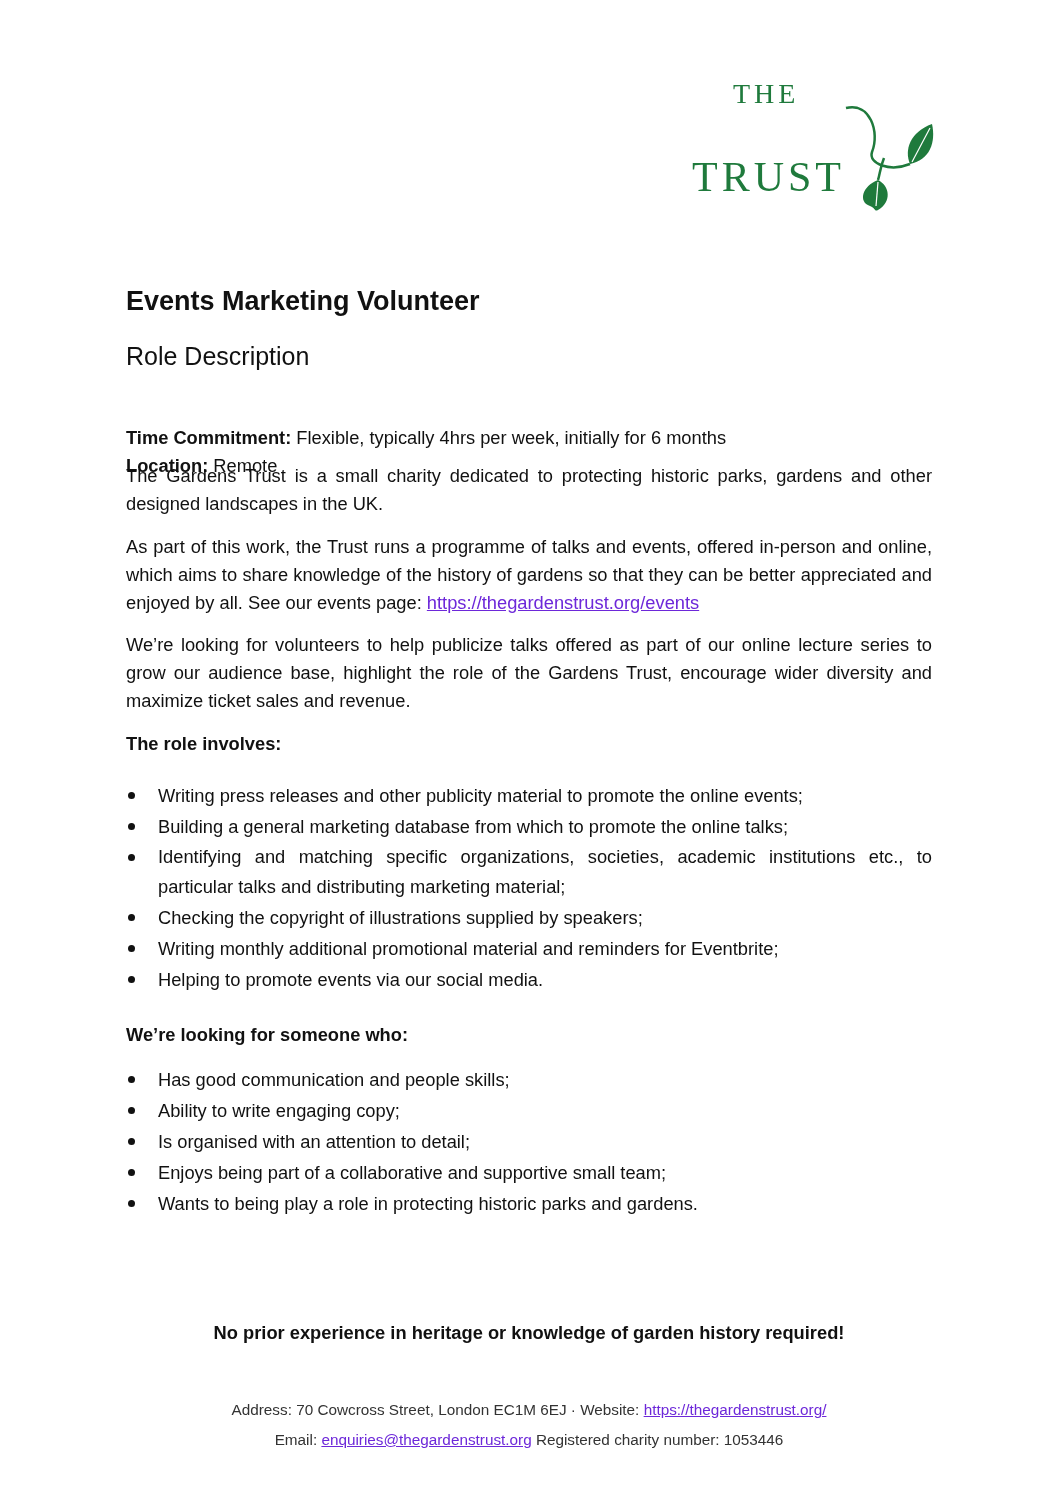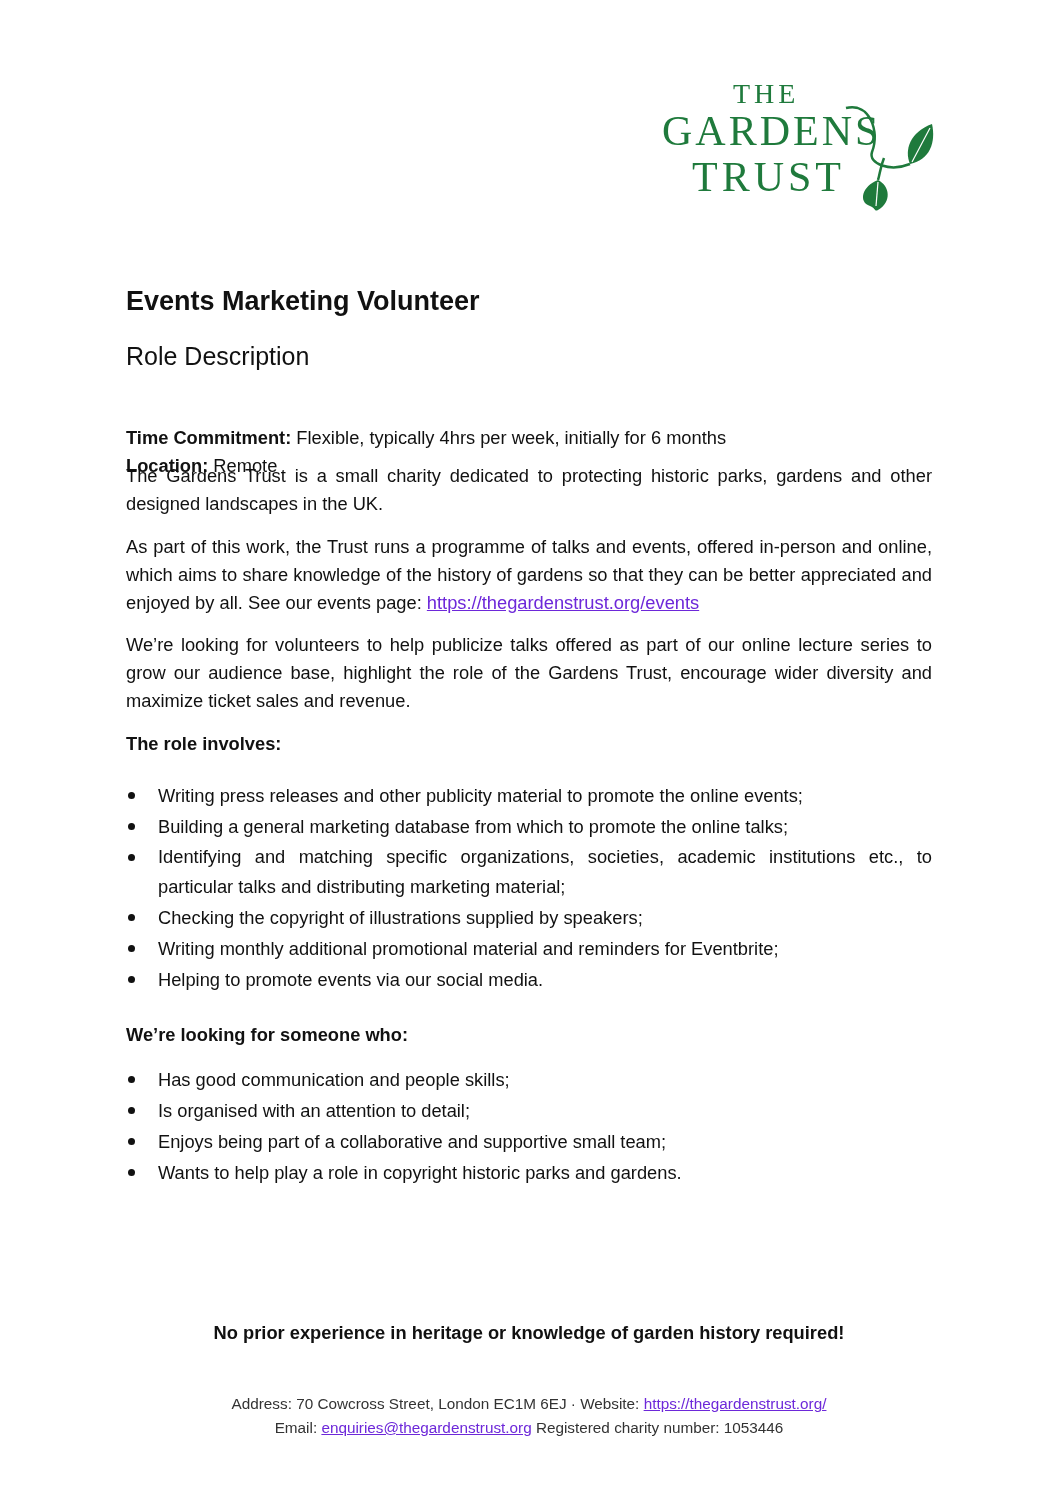--- a/index.html
+++ b/index.html
@@ -27,28 +27,27 @@
   ul.bul { position: absolute; left: 126px; width: 806px; margin: 0; padding: 0; list-style: none;
            font-size: 18.3px; line-height: 31px; }
   ul.bul li { position: relative; padding-left: 32px; text-align: justify; }
   ul.bul li .dot { position: absolute; left: 2px; top: 12px; width: 7px; height: 7px; border-radius: 50%; background: #111; }
   ul.bul li.wrap { line-height: 30px; }
   .list1 { top: 780px; }
   .list2 { top: 1064px; }
   a.link { color: #6d28d9; text-decoration: underline; }
   .notice { position: absolute; left: 0; width: 1058px; top: 1290px; text-align: center; font-weight: bold; font-size: 18.3px; margin-top: 32px; }
   .footer { position: absolute; left: 0; width: 1058px; top: 1391px; text-align: center; font-size: 15.3px; line-height: 22px; color: #333; }
-  .footer p { margin: 2px; }
+  .footer p { margin: 8px; }
 </style>
 </head>
 <body>
 
 <div class="logo">
   <span class="word the">THE</span>
-  <span class="word gardens">GARDENS</span>
   <span class="word trust">TRUST</span>
   <svg width="100" height="110" viewBox="0 0 100 110">
     <path d="M6 6 C 30 0, 40 30, 32 50 C 28 62, 50 70, 70 62" fill="none" stroke="#1f7a3c" stroke-width="2.5"></path>
     <path d="M44 56 C 40 66, 40 72, 38 78" fill="none" stroke="#1f7a3c" stroke-width="2.5"></path>
     <path d="M70 62 C 64 48, 70 30, 92 22 C 96 40, 90 58, 70 62 Z" fill="#1f7a3c"></path>
     <path d="M72 60 L 90 26" stroke="#fff" stroke-width="1.2"></path>
     <path d="M38 78 C 22 84, 18 100, 30 104 C 36 106, 34 110, 38 108 C 52 100, 50 84, 38 78 Z" fill="#1f7a3c"></path>
     <path d="M38 80 L 36 104" stroke="#fff" stroke-width="1.2"></path>
   </svg>
 </div>
@@ -75,23 +74,24 @@
   <li class="wrap"><span class="dot"></span><span>Identifying and matching specific organizations, societies, academic institutions etc., to particular talks and distributing marketing material;</span></li>
   <li><span class="dot"></span><span>Checking the copyright of illustrations supplied by speakers;</span></li>
   <li><span class="dot"></span><span>Writing monthly additional promotional material and reminders for Eventbrite;</span></li>
   <li><span class="dot"></span><span>Helping to promote events via our social media.</span></li>
 </ul>
 
 <div class="content sec2">We’re looking for someone who:</div>
 
 <ul class="bul list2">
   <li><span class="dot"></span><span>Has good communication and people skills;</span></li>
+  <li><span class="dot"></span><span>Ability to write engaging copy;</span></li>
   <li><span class="dot"></span><span>Is organised with an attention to detail;</span></li>
   <li><span class="dot"></span><span>Enjoys being part of a collaborative and supportive small team;</span></li>
-  <li><span class="dot"></span><span>Wants to help play a role in copyright historic parks and gardens.</span></li>
+  <li><span class="dot"></span><span>Wants to being play a role in protecting historic parks and gardens.</span></li>
 </ul>
 
 <div class="notice">No prior experience in heritage or knowledge of garden history required!</div>
 
 <div class="footer">
   <p><span>Address: 70 Cowcross Street, London EC1M 6EJ · Website: </span><a class="link">https://thegardenstrust.org/</a></p>
   <p><span>Email: </span><a class="link">enquiries@thegardenstrust.org</a><span> Registered charity number: 1053446</span></p>
 </div>
 
 </body></html>

